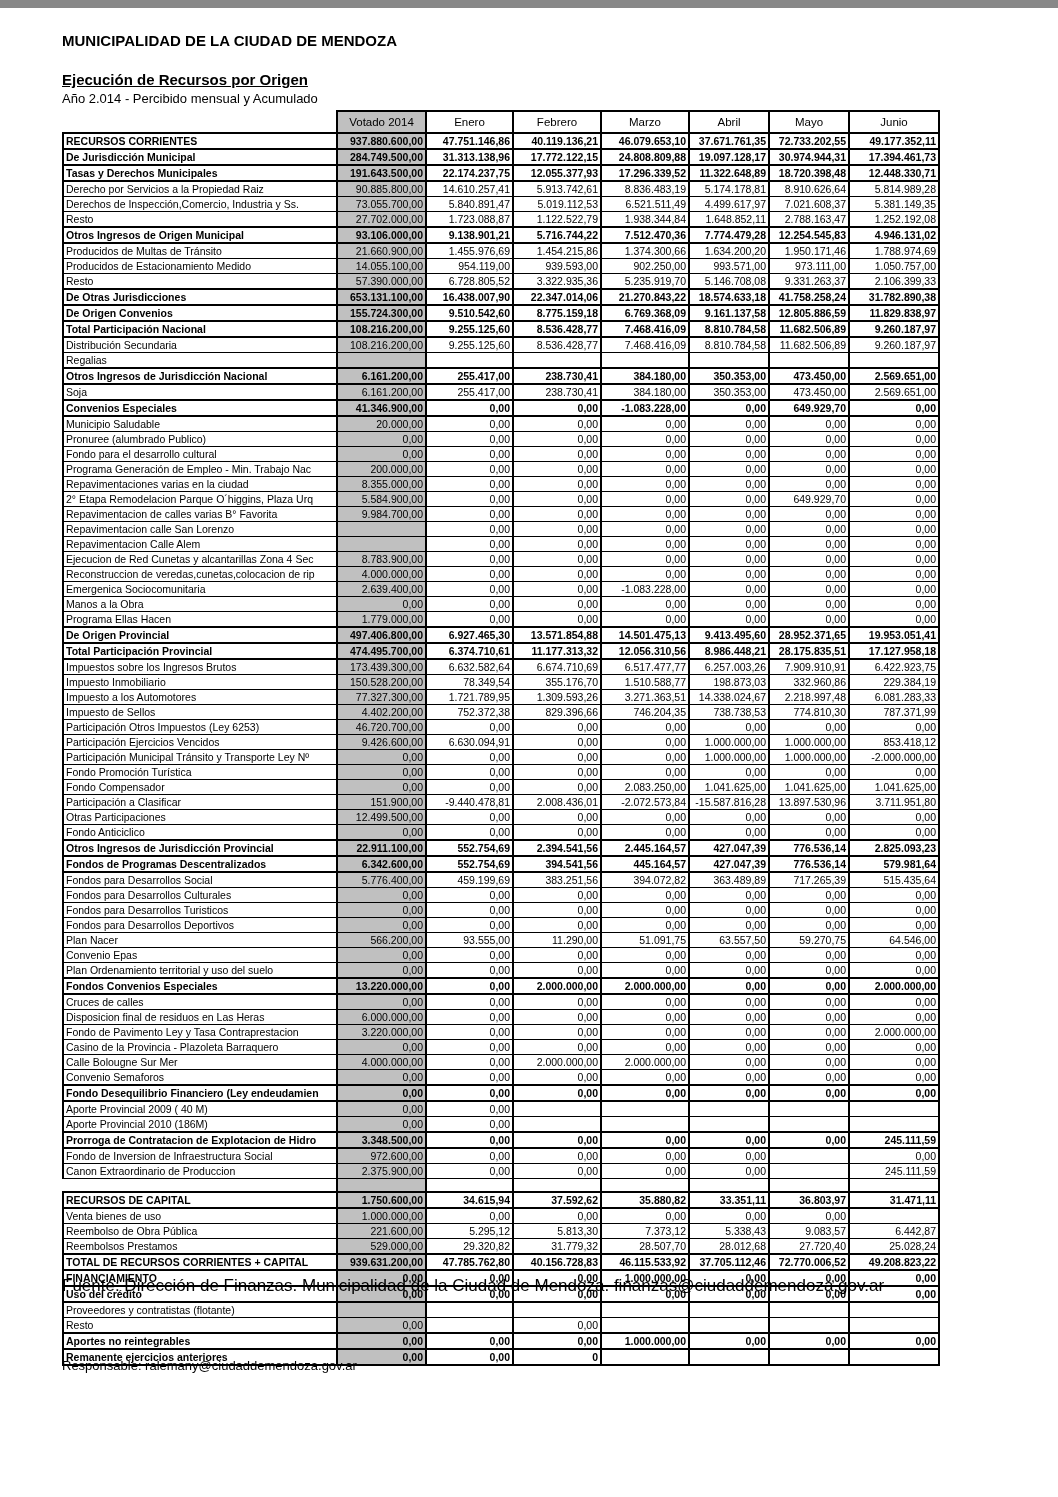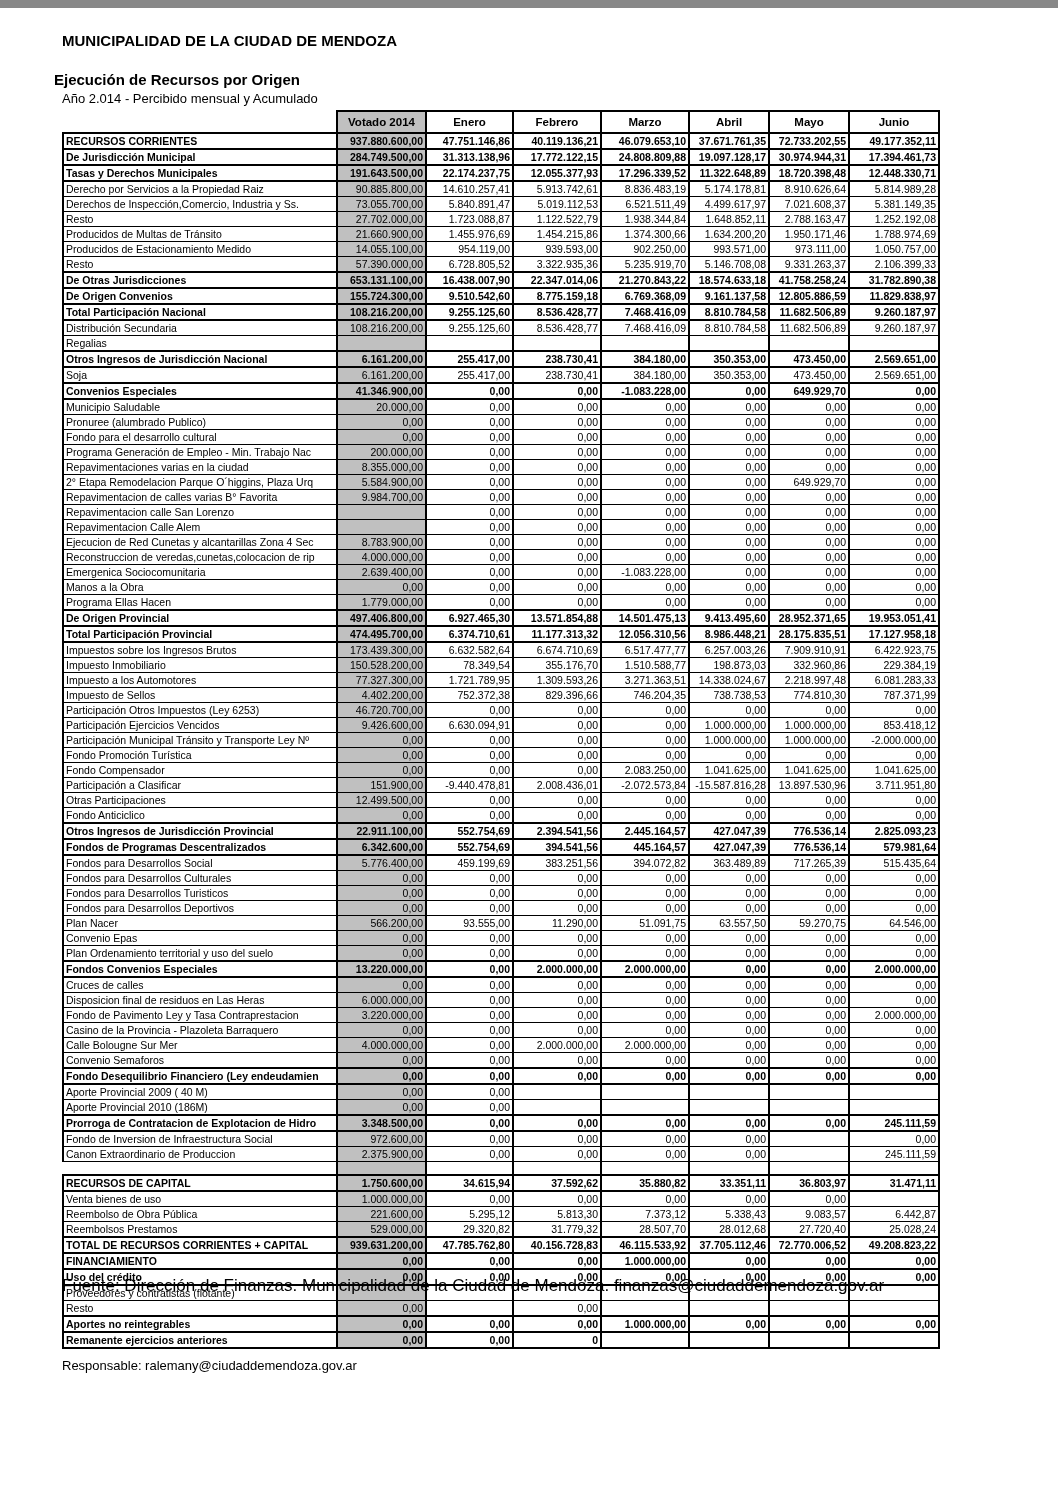--- a/index.html
+++ b/index.html
@@ -1,35 +1,35 @@
 <!DOCTYPE html>
 <html><head>
 <meta charset="utf-8">
 <style>
   html,body { margin:0; padding:0; background:#888; }
   .page {
     position:relative; width:1058px; height:1497px; margin:8px auto;
     background:#ffffff; font-family:"Liberation Sans", sans-serif; color:#000;
   }
   .org-title   { position:absolute; left:62px; top:24px;  font-size:15px; font-weight:bold; }
-  .report-title{ position:absolute; left:54px; top:63px;  font-size:15px; font-weight:bold; }
+  .report-title{ position:absolute; left:62px; top:63px;  font-size:15px; font-weight:bold;text-decoration:underline; }
   .report-sub  { position:absolute; left:62px; top:83px;  font-size:13px; }
 
   table.rpt {
     position:absolute; left:62px; top:102px;
     border-collapse:collapse; table-layout:fixed; width:876px;
   }
   table.rpt td {
     border:1px solid #000;
     border-left-width:2px; border-right-width:2px;
     font-size:10.5px; height:14px; line-height:13px;
     padding:0 2px; overflow:hidden; white-space:nowrap;
   }
   table.rpt thead td.h {
-    border:2px solid #000; font-weight:bold; text-align:center;
+    border:2px solid #000; font-weight:normal; text-align:center;
     height:20px; font-size:11.5px; line-height:20px;
   }
   table.rpt thead td.spacer { border:none; background:#fff; }
   td.lbl { text-align:left; }
   td.num { text-align:right; }
   td.votado { background:#c0c0c0; }
   tr.bold td { font-weight:bold; border-top-width:2px; border-bottom-width:2px; }
   tr.gap td { border-top:none; border-bottom:none; height:12px; }
   tr.gap td.lbl { border:none; }
 
@@ -121,20 +121,30 @@
         <tr>
           <td class="lbl">Resto</td>
           <td class="num votado">27.702.000,00</td>
           <td class="num">1.723.088,87</td>
           <td class="num">1.122.522,79</td>
           <td class="num">1.938.344,84</td>
           <td class="num">1.648.852,11</td>
           <td class="num">2.788.163,47</td>
           <td class="num">1.252.192,08</td>
         </tr>
+        <tr class="bold">
+          <td class="lbl">Otros Ingresos de Origen Municipal</td>
+          <td class="num votado">93.106.000,00</td>
+          <td class="num">9.138.901,21</td>
+          <td class="num">5.716.744,22</td>
+          <td class="num">7.512.470,36</td>
+          <td class="num">7.774.479,28</td>
+          <td class="num">12.254.545,83</td>
+          <td class="num">4.946.131,02</td>
+        </tr>
         <tr>
           <td class="lbl">Producidos de Multas de Tránsito</td>
           <td class="num votado">21.660.900,00</td>
           <td class="num">1.455.976,69</td>
           <td class="num">1.454.215,86</td>
           <td class="num">1.374.300,66</td>
           <td class="num">1.634.200,20</td>
           <td class="num">1.950.171,46</td>
           <td class="num">1.788.974,69</td>
         </tr>

